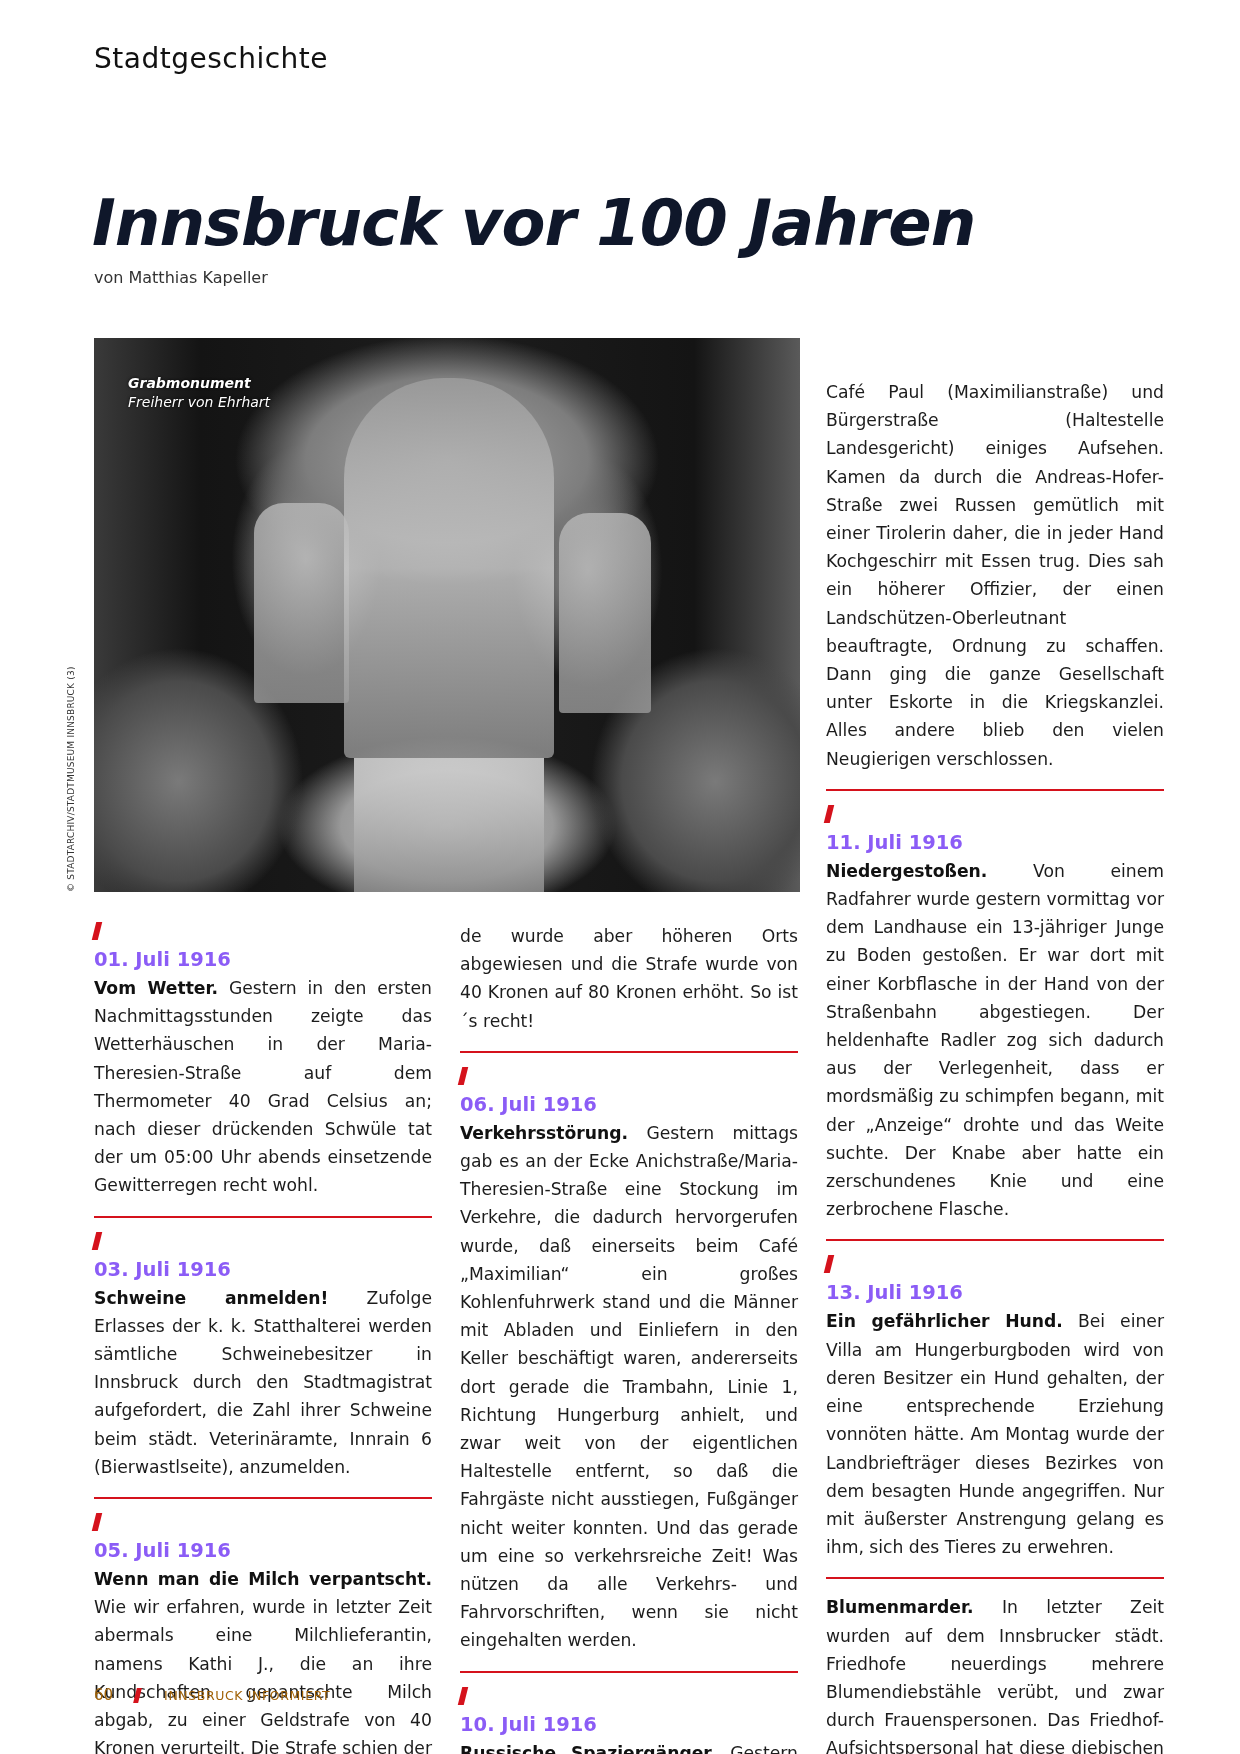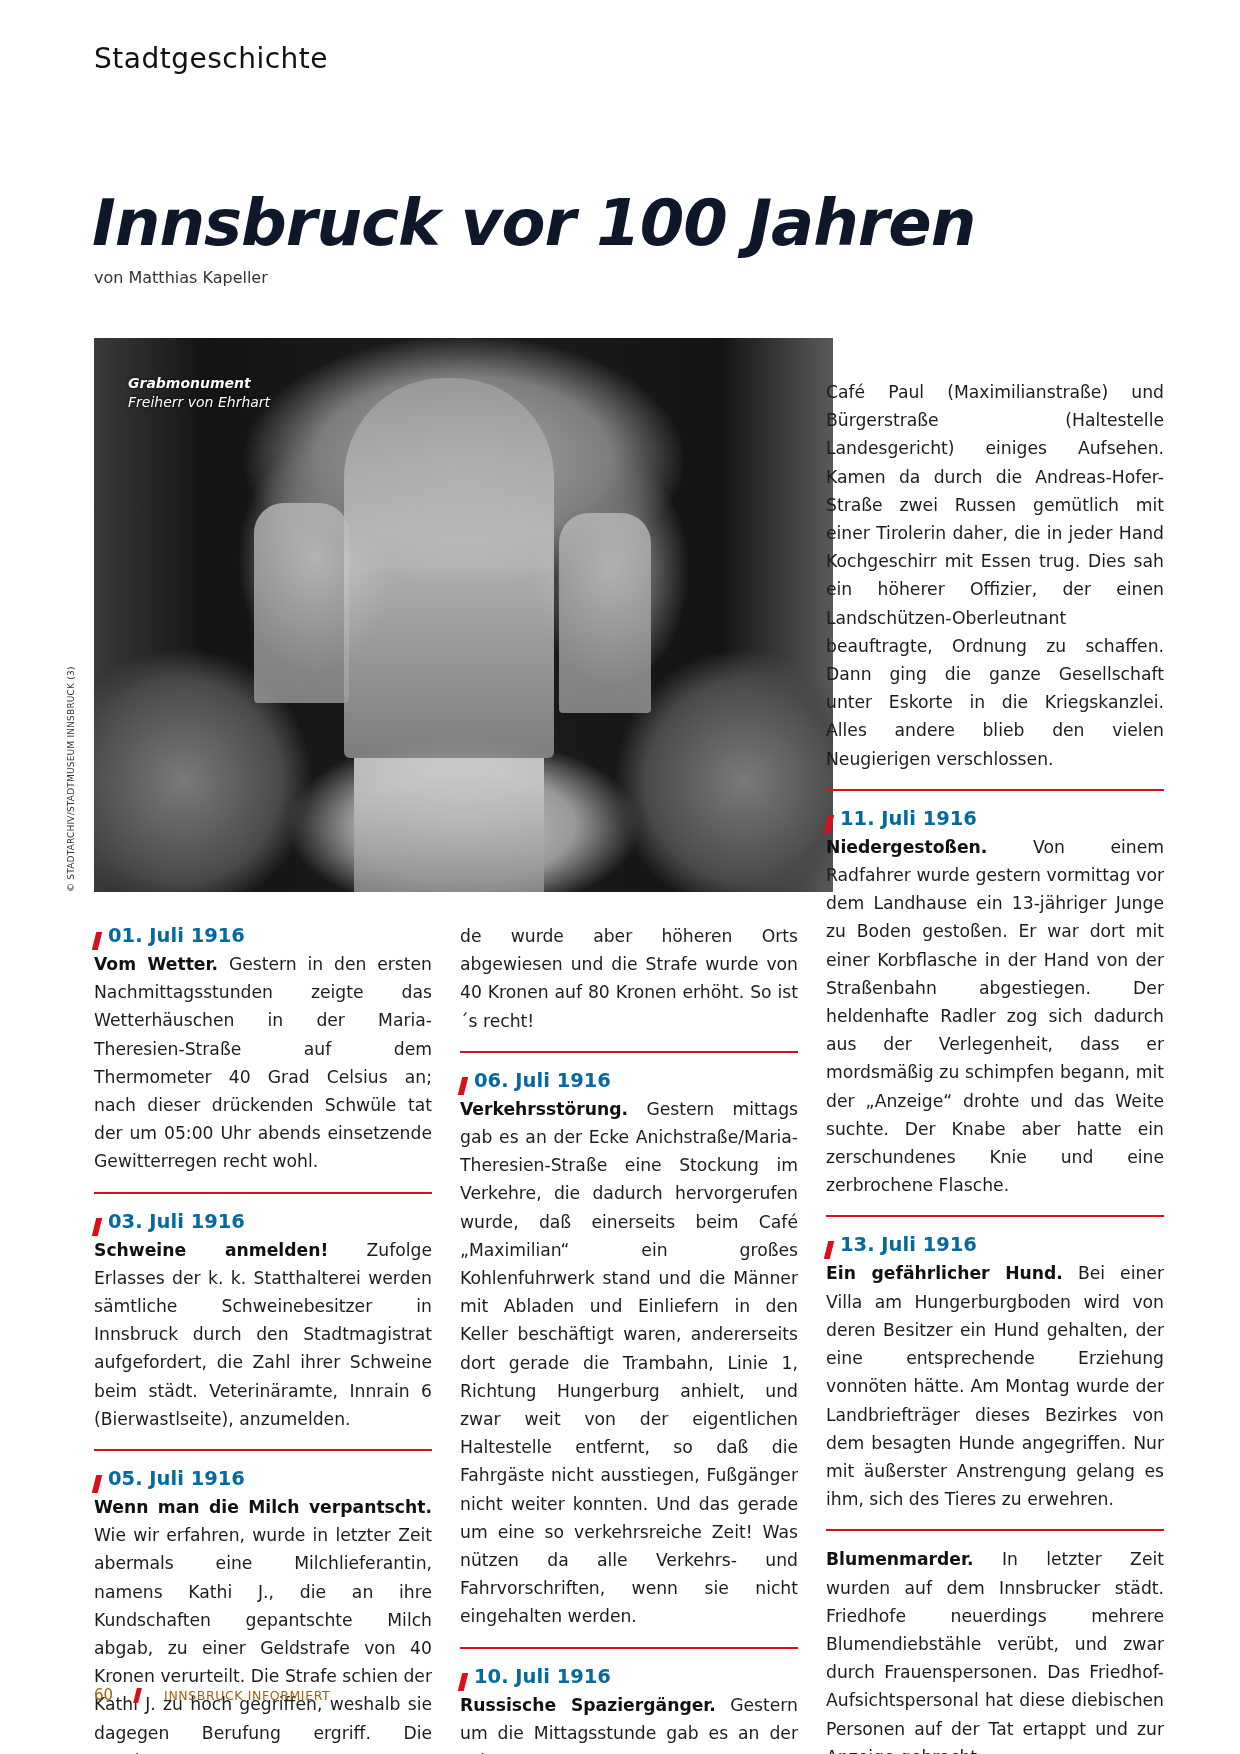--- a/index.html
+++ b/index.html
@@ -25,21 +25,20 @@
     position: absolute; left: 94px; top: 338px; width: 706px; height: 554px;
     background:
       radial-gradient(ellipse 40% 30% at 50% 22%, #a8a8a8 0%, #7d7d7d 50%, transparent 75%),
       radial-gradient(ellipse 15% 30% at 30% 40%, #bbbbbb 0%, transparent 70%),
       radial-gradient(ellipse 15% 30% at 70% 42%, #b0b0b0 0%, transparent 70%),
       radial-gradient(ellipse 22% 30% at 12% 80%, #7a7a7a 0%, #4a4a4a 60%, transparent 80%),
       radial-gradient(ellipse 22% 30% at 88% 80%, #7a7a7a 0%, #4a4a4a 60%, transparent 80%),
       radial-gradient(ellipse 30% 20% at 50% 88%, #c8c8c8 0%, #999 50%, transparent 80%),
       linear-gradient(90deg, #3a3a3a 0%, #141414 15%, #1d1d1d 50%, #141414 85%, #5a5a5a 100%);
     overflow: hidden;
-    padding-left: 33px;
   }
   .photo .monument {
     position: absolute; left: 250px; top: 40px; width: 210px; height: 380px;
     background: linear-gradient(180deg, #9d9d9d, #c7c7c7 50%, #8e8e8e);
     border-radius: 100px 100px 6px 6px; opacity: 0.85;
   }
   .photo .tablet-l { position: absolute; left: 160px; top: 165px; width: 95px; height: 200px; background: linear-gradient(#b9b9b9,#9a9a9a); border-radius: 30px 30px 4px 4px; opacity: .8; }
   .photo .tablet-r { position: absolute; left: 465px; top: 175px; width: 92px; height: 200px; background: linear-gradient(#b9b9b9,#9a9a9a); border-radius: 30px 30px 4px 4px; opacity: .8; }
   .photo .base { position: absolute; left: 260px; top: 420px; width: 190px; height: 134px; background: linear-gradient(#d7d7d7,#8f8f8f); opacity: .85; }
   .photo .caption {
@@ -55,22 +54,22 @@
   }
   .col {
     position: absolute; width: 338px;
     font-size: 17.2px; line-height: 28.2px; color: #1c1c1c;
     text-align: justify; hyphens: manual;
   }
   .col-1 { left: 94px; top: 922px; }
   .col-2 { left: 460px; top: 922px; }
   .col-3 { left: 826px; top: 378px; }
   .entry-date {
-    color: #0369a1; font-weight: bold; font-size: 19.5px; line-height: 28px;
-    display: flex; align-items: flex-end; gap: 6px; margin: 0;
+    color: #8b5cf6; font-weight: bold; font-size: 19.5px; line-height: 28px;
+    display: flex; align-items: flex-start; gap: 6px; margin: 0; flex-direction: column;
   }
   .slash {
     display: inline-block; width: 6px; height: 18px; background: #d5121c;
     transform: skewX(-14deg); margin-right: 2px;
   }
   .lead { font-weight: bold; color: #111; }
   .rule { border: 0; border-top: 2.5px solid #d5121c; margin: 16px 0 14px 0; }
   p.body { margin: 0; }
   .footer {
     position: absolute; left: 94px; top: 1686px; display: flex; align-items: center; gap: 22px;

